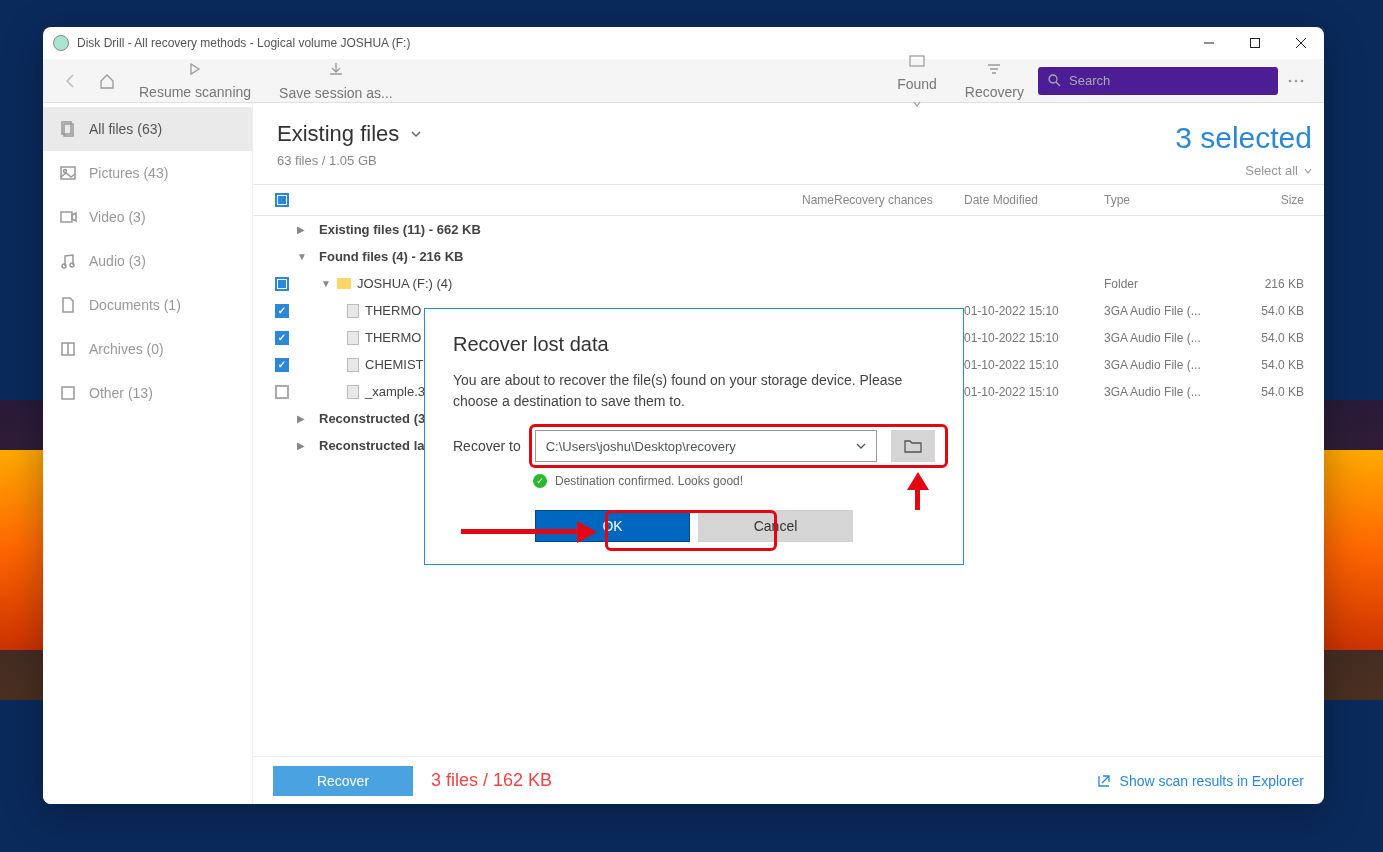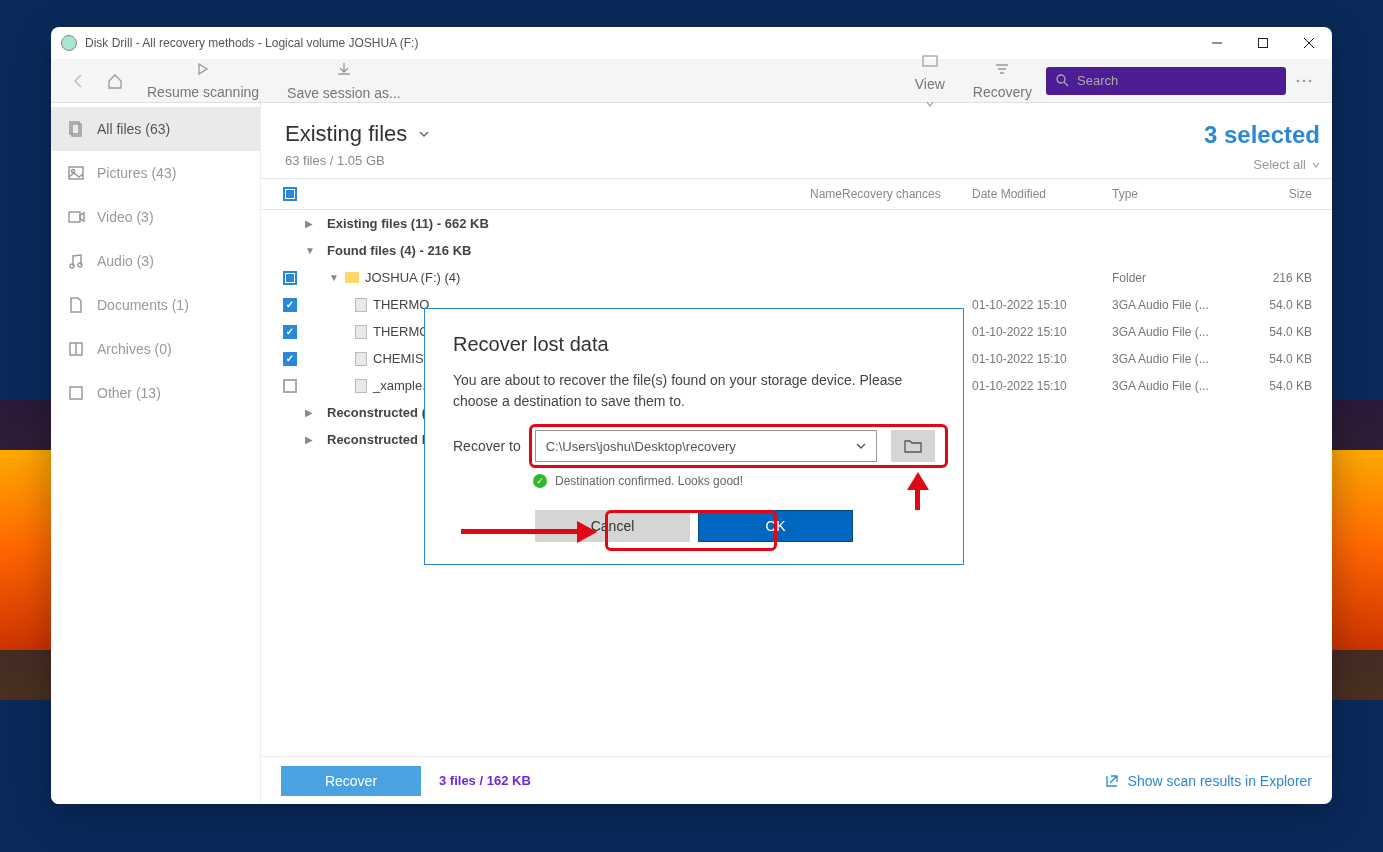--- a/index.html
+++ b/index.html
@@ -4,21 +4,21 @@
 <style>
 * { margin: 0; padding: 0; box-sizing: border-box; font-family: "Segoe UI", Arial, sans-serif; }
 body { background: #0a2a5c; width: 1383px; height: 852px; position: relative; overflow: hidden; }
 
 
 .bg-strip { position: absolute; left: 0; top: 400px; right: 0; height: 300px; background: linear-gradient(to bottom, #2a1a3a, #4a3020); z-index: 0; }
 .bg-lights { position: absolute; left: 0; top: 450px; width: 60px; height: 200px; background: linear-gradient(to bottom, #ffaa00, #ff6600, #cc3300); z-index: 0; }
 .bg-lights.r { left: auto; right: 0; }
 
 .window {
-  position: absolute; left: 51px; top: 27px; width: 1281px; height: 777px;
+  position: absolute; left: 43px; top: 27px; width: 1281px; height: 777px;
   background: #fff; border-radius: 8px; box-shadow: 0 10px 40px rgba(0,0,0,0.3);
   display: flex; flex-direction: column; overflow: hidden; z-index: 1;
 }
 .titlebar { height: 32px; display: flex; align-items: center; padding: 0 0 0 10px; font-size: 12px; color: #555; }
 .titlebar .icon { width: 16px; height: 16px; background: #a8e6cf; border-radius: 50%; margin-right: 8px; border: 1px solid #888; }
 .titlebar-title { flex: 1; }
 .win-controls { display: flex; }
 .win-btn { width: 46px; height: 32px; display: flex; align-items: center; justify-content: center; font-size: 12px; color: #222; }
 .win-btn svg { width: 10px; height: 10px; }
 
@@ -34,21 +34,21 @@
 .sidebar-item { height: 44px; display: flex; align-items: center; padding: 0 16px; gap: 12px; color: #999; font-size: 14px; }
 .sidebar-item.active { background: #eaeaea; color: #555; }
 .sidebar-item .sicon { width: 18px; height: 18px; display: flex; align-items: center; justify-content: center; }
 .sidebar-item .sicon svg { width: 18px; height: 18px; stroke: #999; fill: none; stroke-width: 1.5; }
 
 .main { flex: 1; display: flex; flex-direction: column; position: relative; }
 .main-header { padding: 18px 12px 6px 24px; display: flex; align-items: flex-start; justify-content: space-between; }
 .main-header h1 { font-size: 22px; font-weight: 400; color: #333; display: flex; align-items: center; gap: 10px; }
 .main-header .sub { font-size: 13px; color: #888; margin-top: 6px; }
 .main-header .right { text-align: right; }
-.selected-count { color: #2b88d8; font-size: 24px; font-weight: 700; }
+.selected-count { color: #2b88d8; font-size: 30px; font-weight: 400; }
 .select-all { color: #999; font-size: 13px; margin-top: 8px; display: flex; align-items: center; justify-content: flex-end; gap: 6px; }
 
 .table-header { height: 32px; border-top: 1px solid #e5e5e5; border-bottom: 1px solid #e5e5e5; display: flex; align-items: center; font-size: 12px; color: #888; padding-left: 14px; }
 .col-cb { width: 30px; display: flex; justify-content: center; }
 .col-name { flex: 1; padding-left: 6px; text-align: right; }
 .col-rec { width: 130px; }
 .col-date { width: 140px; }
 .col-type { width: 120px; }
 .col-size { width: 100px; text-align: right; padding-right: 20px; }
 
@@ -66,21 +66,21 @@
 .row .col-name { flex: 1; display: flex; align-items: center; gap: 6px; }
 .row .col-date, .row .col-type, .row .col-size { font-size: 12px; color: #777; }
 .row .col-size { text-align: right; padding-right: 20px; }
 .row .indent1 { padding-left: 20px; }
 .row .indent2 { padding-left: 50px; }
 .folder-icon { width: 14px; height: 11px; background: #ffd768; border-radius: 1px; display: inline-block; }
 .file-icon { width: 12px; height: 14px; background: #e8e8e8; border: 1px solid #bbb; display: inline-block; }
 
 .footer { height: 48px; border-top: 1px solid #eee; display: flex; align-items: center; padding: 0 20px; gap: 18px; }
 .recover-btn { width: 140px; height: 30px; background: #4aa3e0; color: #fff; border: none; font-size: 14px; display: flex; align-items: center; justify-content: center; }
-.footer-info { color: #6d28d9; font-size: 13px; font-weight: bold; }
+.footer-info { color: #ef4444; font-size: 18px; }
 .footer-link { margin-left: auto; color: #2b88d8; font-size: 14px; display: flex; align-items: center; gap: 8px; }
 
 
 .dialog { position: absolute; left: 424px; top: 308px; width: 540px; background: #fff; border: 1px solid #2b88d8; z-index: 10; padding: 24px 28px 22px 28px; }
 .dialog h2 { font-size: 20px; font-weight: 400; color: #333; margin-bottom: 14px; }
 .dialog p { font-size: 14px; color: #444; line-height: 1.5; margin-bottom: 18px; }
 .dest-row { display: flex; align-items: center; gap: 14px; margin-bottom: 12px; }
 .dest-label { font-size: 14px; color: #444; white-space: nowrap; }
 .dest-box { flex: 1; height: 32px; border: 1px solid #999; display: flex; align-items: center; padding: 0 10px; font-size: 13px; color: #555; justify-content: space-between; }
 .browse-btn { width: 44px; height: 32px; background: #d5d5d5; display: flex; align-items: center; justify-content: center; }
@@ -150,21 +150,21 @@
       <svg width="16" height="16" viewBox="0 0 16 16">
           <path d="M8 2 L8 10 M4 7 L8 11 L12 7 M2 13 L14 13" fill="none" stroke="#999" stroke-width="1.3"></path>
         </svg>
       <span>Save session as...</span>
     </div>
     <div class="spacer"></div>
     <div class="tlabel">
       <svg width="16" height="14" viewBox="0 0 16 14">
           <rect x="1" y="2" width="14" height="10" fill="none" stroke="#999" stroke-width="1.2"></rect>
         </svg>
-      <span>View</span>
+      <span>Found</span>
       <svg width="8" height="8" viewBox="0 0 8 8">
           <path d="M1 2 L4 6 L7 2" fill="none" stroke="#999" stroke-width="1.2"></path>
         </svg>
     </div>
     <div class="tlabel">
       <svg width="16" height="14" viewBox="0 0 16 14">
           <path d="M2 3 L14 3 M4 7 L12 7 M6 11 L10 11" stroke="#999" stroke-width="1.3"></path>
         </svg>
       <span>Recovery</span>
     </div>
@@ -430,22 +430,22 @@
       <svg width="18" height="14" viewBox="0 0 18 14">
           <path d="M1 2 L6 2 L8 4 L17 4 L17 13 L1 13 Z" fill="none" stroke="#555" stroke-width="1.3"></path>
         </svg>
     </div>
   </div>
   <div class="confirm-row">
     <span class="green-check">✓</span>
     <span>Destination confirmed. Looks good!</span>
   </div>
   <div class="dlg-btns">
+    <button class="dlg-btn primary">OK</button>
     <button class="dlg-btn secondary">Cancel</button>
-    <button class="dlg-btn primary">OK</button>
   </div>
 </div>
 
 <div class="redbox" style="left:529px; top:424px; width:419px; height:44px;"></div>
 <div class="redbox" style="left:605px; top:510px; width:172px; height:41px;"></div>
 
 <div class="redarrow" style="left:461px; top:526px; width:140px; height:12px;">
   <div class="shaft" style="left:0; top:3px; width:118px; height:5px;"></div>
   <div class="head" style="left:116px; top:-5px; border-left:20px solid #e30613; border-top:11px solid transparent; border-bottom:11px solid transparent;"></div>
 </div>

